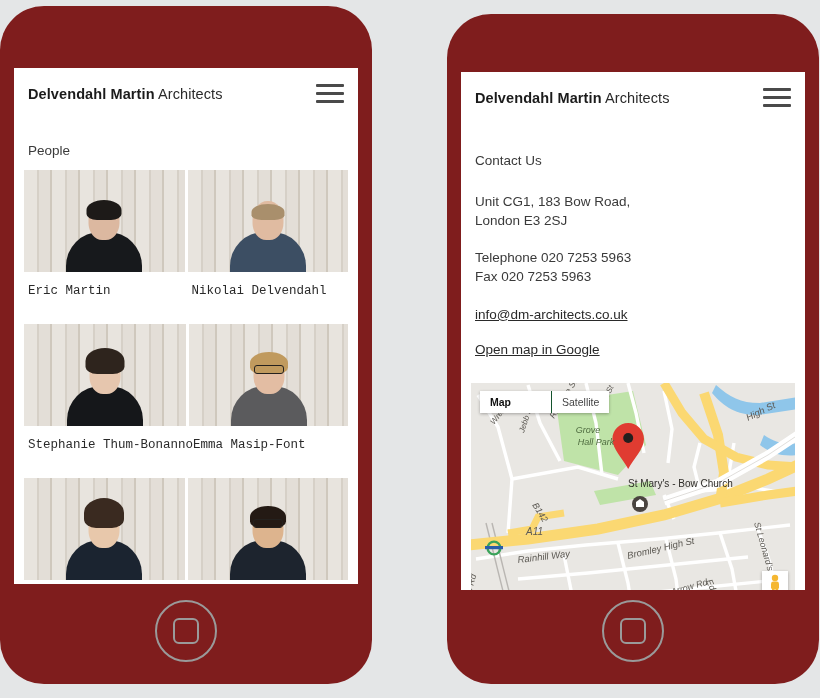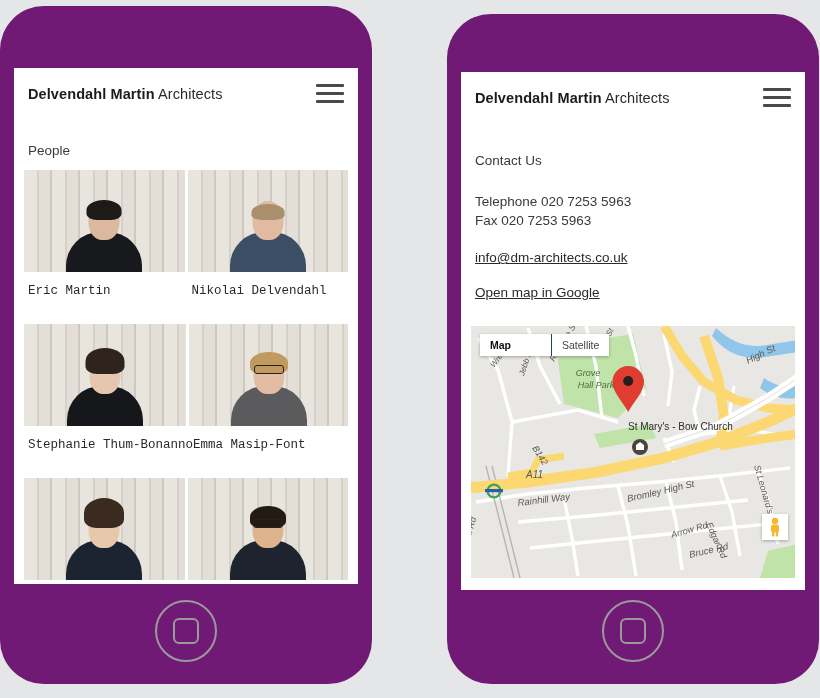--- a/index.html
+++ b/index.html
@@ -7,21 +7,21 @@
     width: 820px; height: 698px;
     background: #e4e6e7;
     font-family: "Liberation Sans", sans-serif;
     overflow: hidden;
   }
   .stage { position: relative; width: 820px; height: 698px; }
 
   
   .phone {
     position: absolute;
-    background: #701a75;
+    background: #7f1d1d;
     border-radius: 44px;
   }
   .phone.left  { left: 0px;   top: 6px;  width: 372px; height: 678px; }
   .phone.right { left: 447px; top: 14px; width: 372px; height: 670px; }
 
   .screen {
     position: absolute;
     left: 14px; right: 14px;
     background: #ffffff;
     overflow: hidden;
@@ -255,20 +255,24 @@
         </div>
         <div class="hamburger">
           <span></span>
           <span></span>
           <span></span>
         </div>
       </div>
 
       <div class="contact">
         <div class="lead">Contact Us</div>
+        <p>
+          <span>Unit CG1, 183 Bow Road,</span><br>
+          <span>London E3 2SJ</span>
+        </p>
         <p>
           <span>Telephone 020 7253 5963</span><br>
           <span>Fax 020 7253 5963</span>
         </p>
         <a href="#">info@dm-architects.co.uk</a><br>
         <a href="#">Open map in Google</a>
       </div>
 
       <div class="map-wrap">
         <svg class="map-svg" viewBox="0 0 330 252" preserveAspectRatio="xMidYMid slice">

